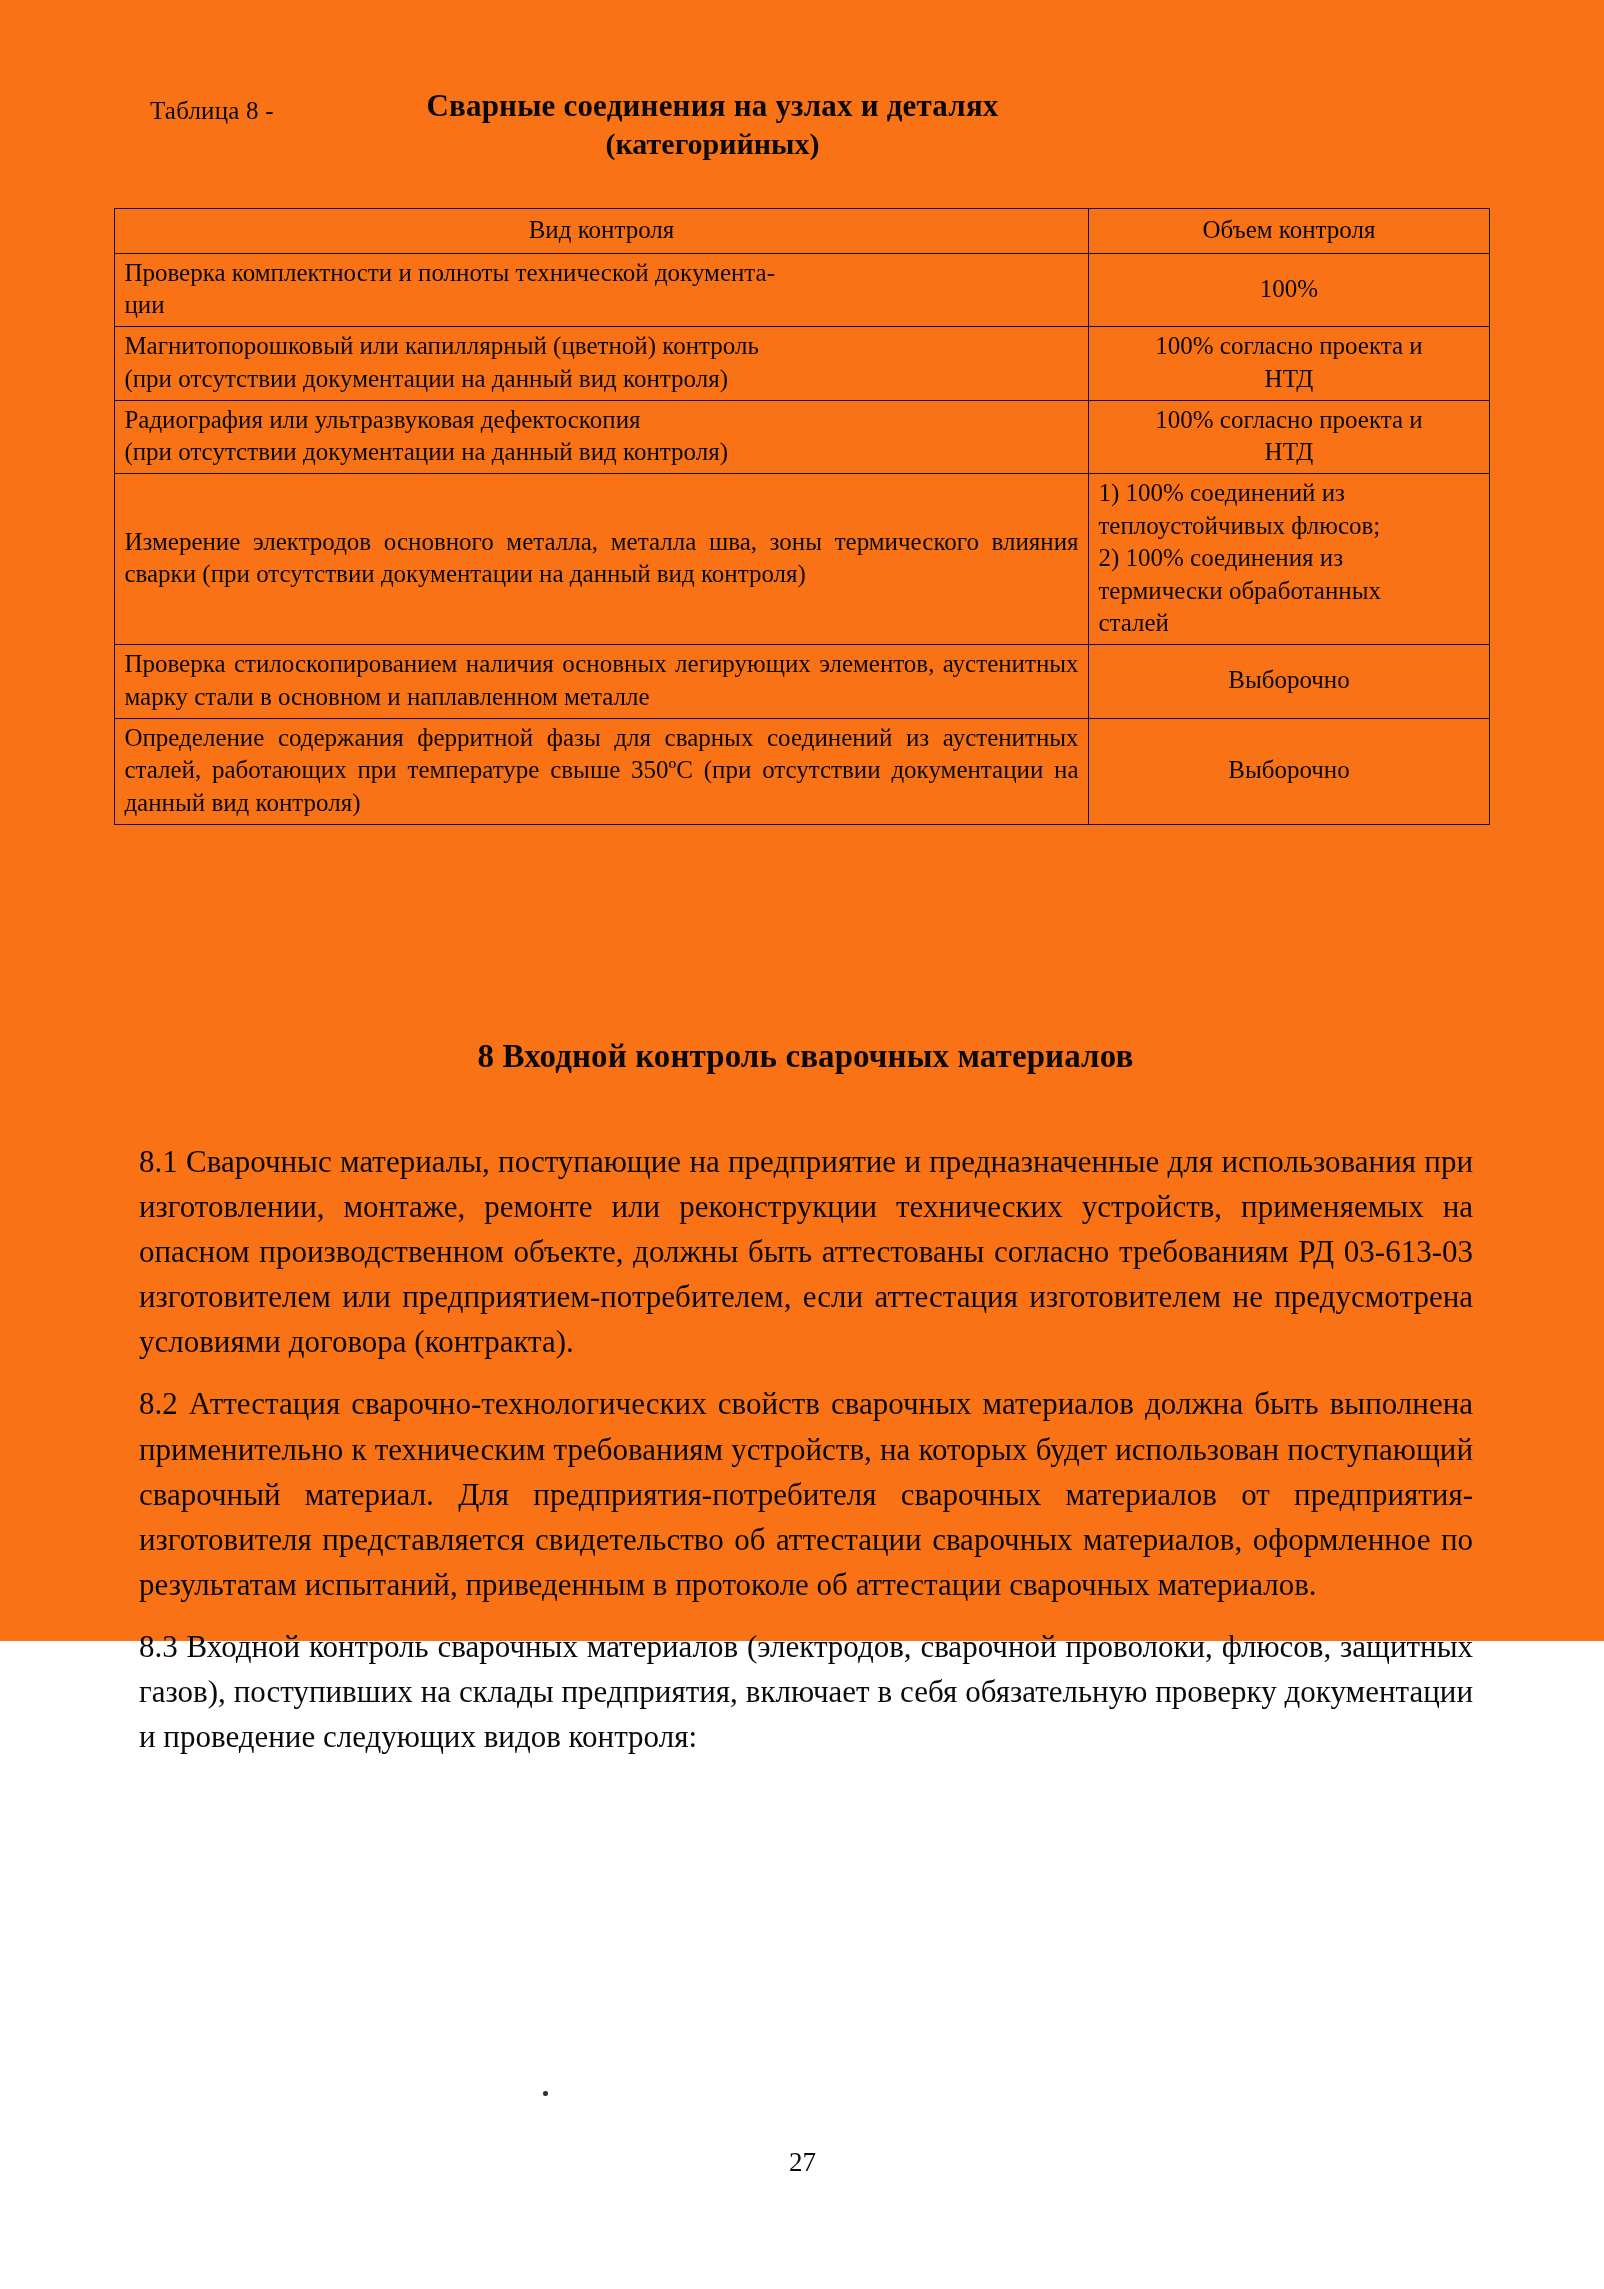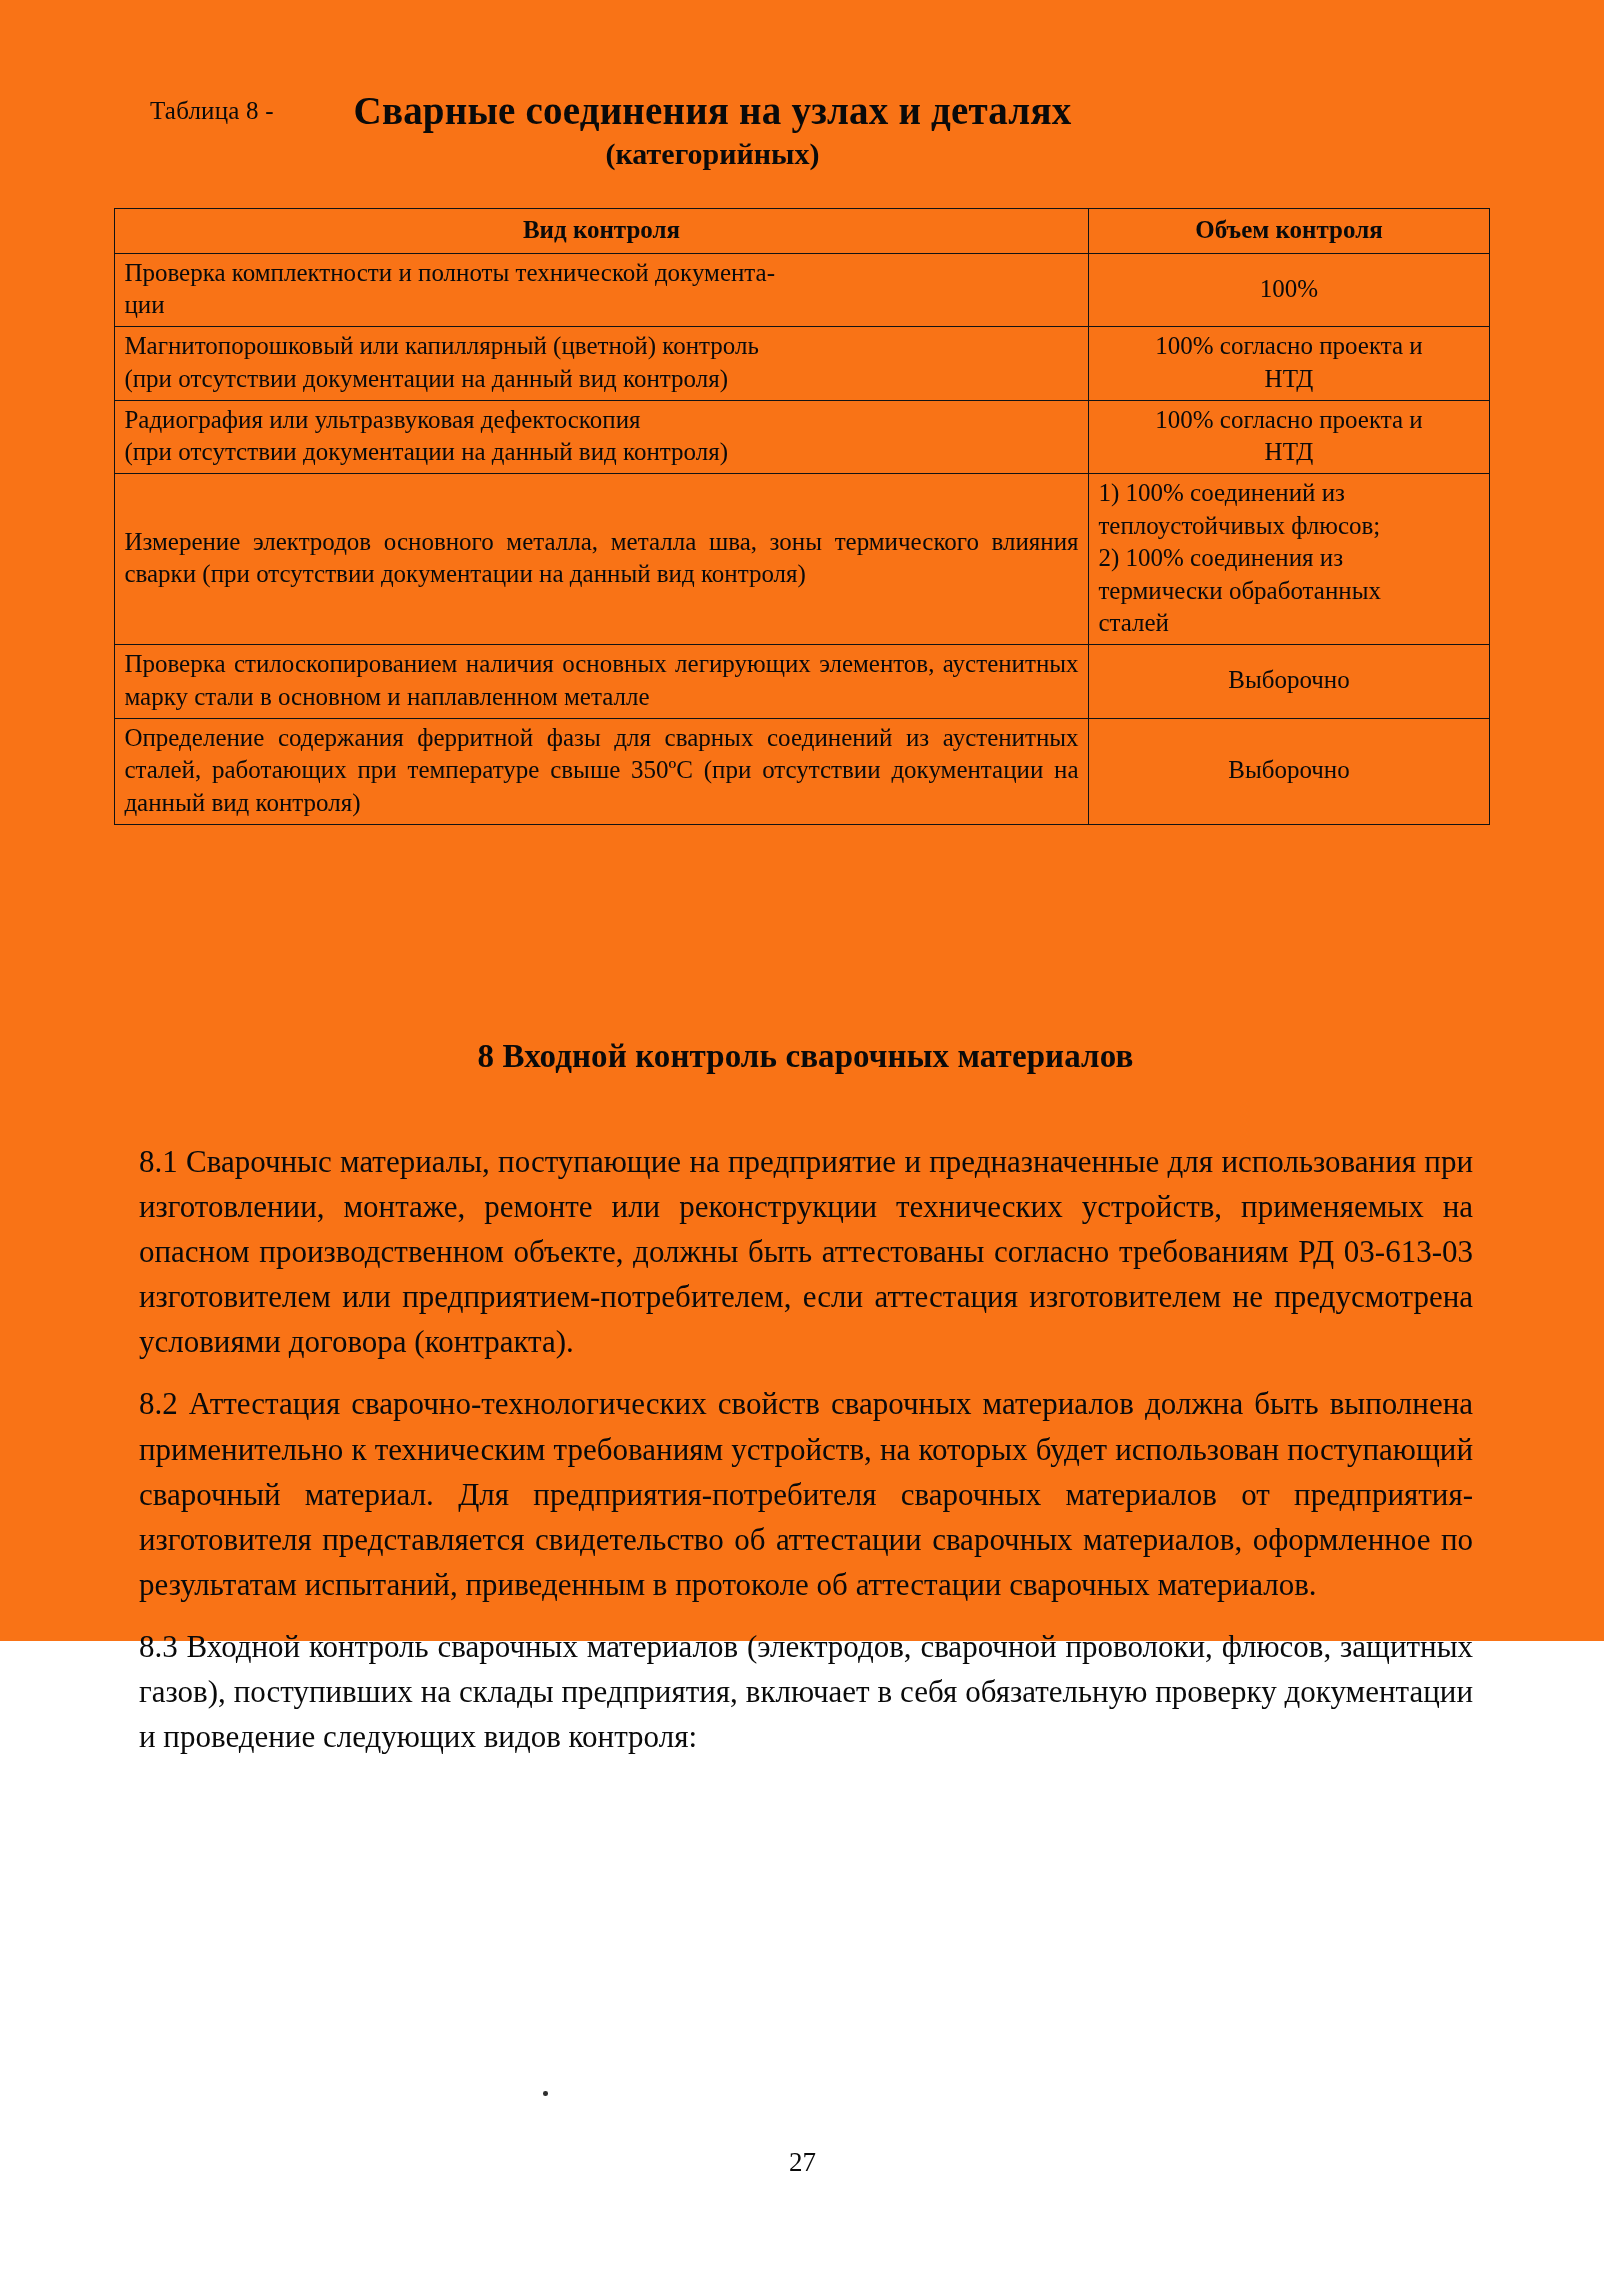--- a/index.html
+++ b/index.html
@@ -38,21 +38,21 @@
     vertical-align: baseline;
   }
   .caption-title-wrap {
     position: absolute;
     left: 169px;
     top: 86px;
     width: 1087px;
     text-align: center;
   }
   .caption-title {
-    font-size: 39px;
+    font-size: 31px;
     font-weight: bold;
     line-height: 1.28;
     letter-spacing: 0.2px;
   }
   .caption-sub {
     font-size: 30px;
     font-weight: bold;
     line-height: 1.2;
   }
 
@@ -70,21 +70,21 @@
   }
   table.ctrl th, table.ctrl td {
     border: 1.5px solid #131313;
     padding: 2.8px 9.4px 4.7px 9.4px;
     font-size: 25px;
     line-height: 1.30;
     vertical-align: middle;
   }
   table.ctrl th {
     text-align: center;
-    font-weight: bold;
+    font-weight: normal;
     font-size: 25px;
     padding: 4.7px 5.6px 6.6px 5.6px;
     margin-top: 40px;
   }
   col.c1 { width: 974px; }
   col.c2 { width: 401px; }
   td.left {
     text-align: left;
     vertical-align: top;
     padding-top: 5.6px;

